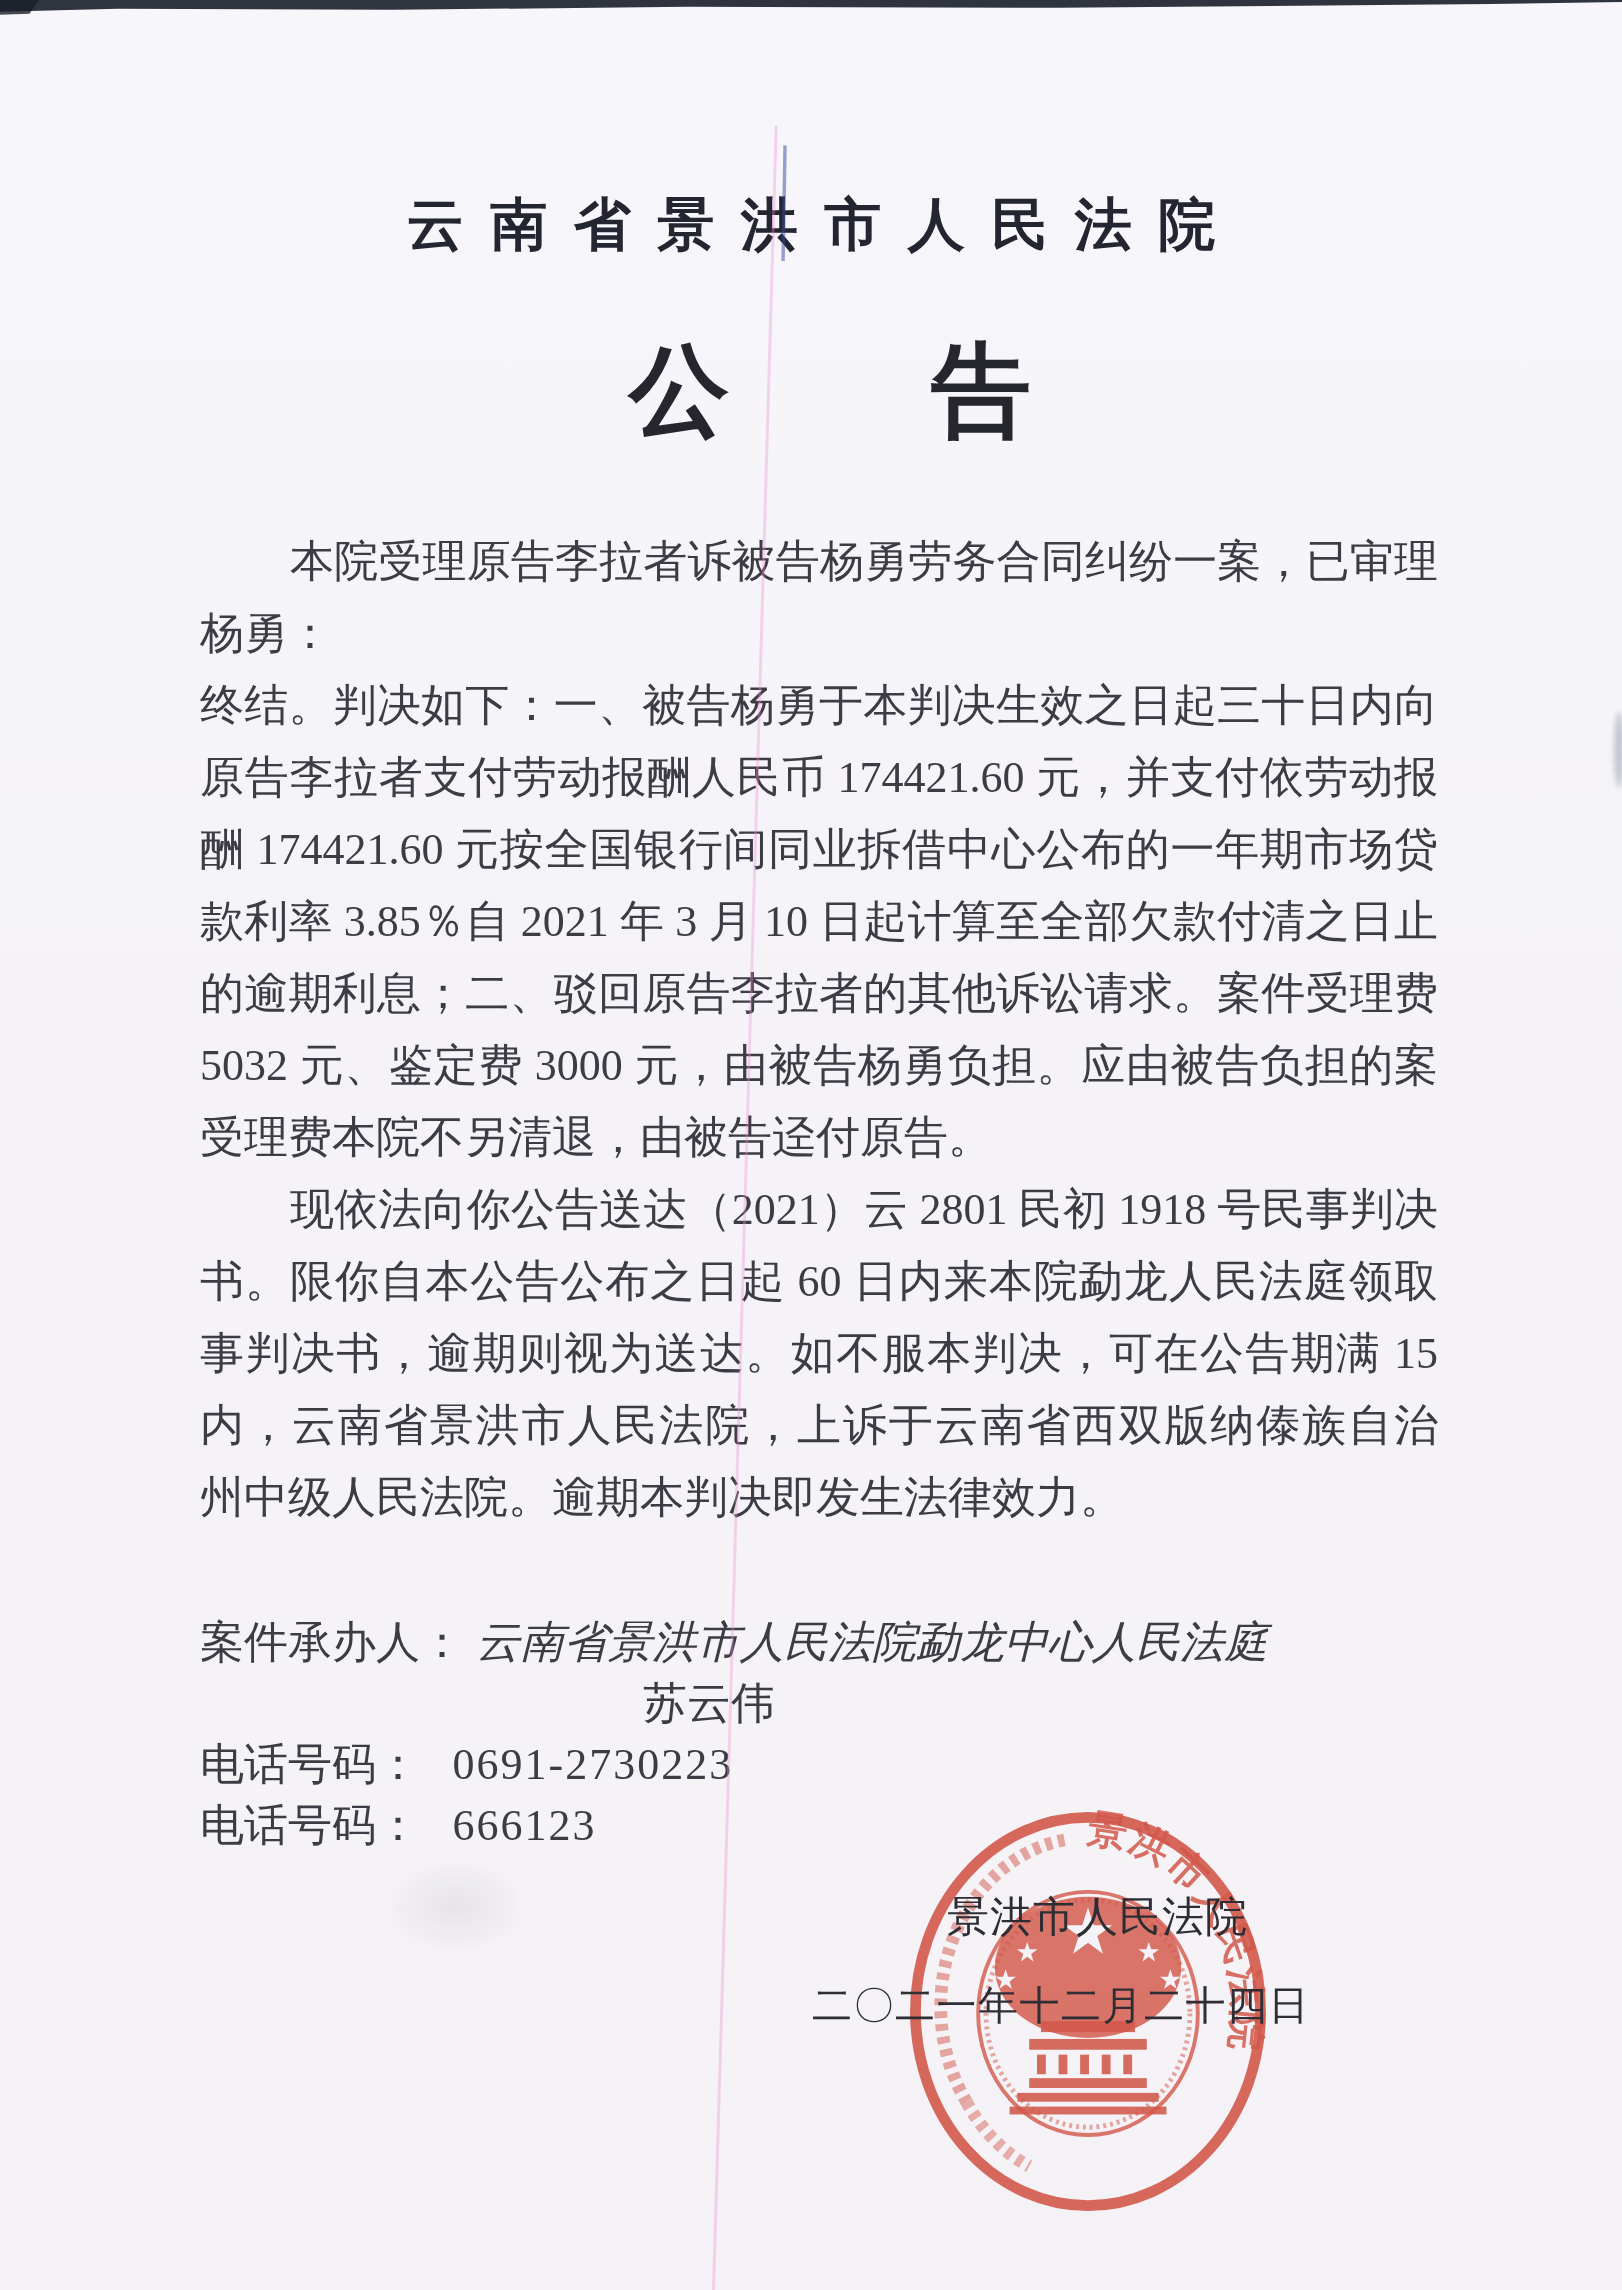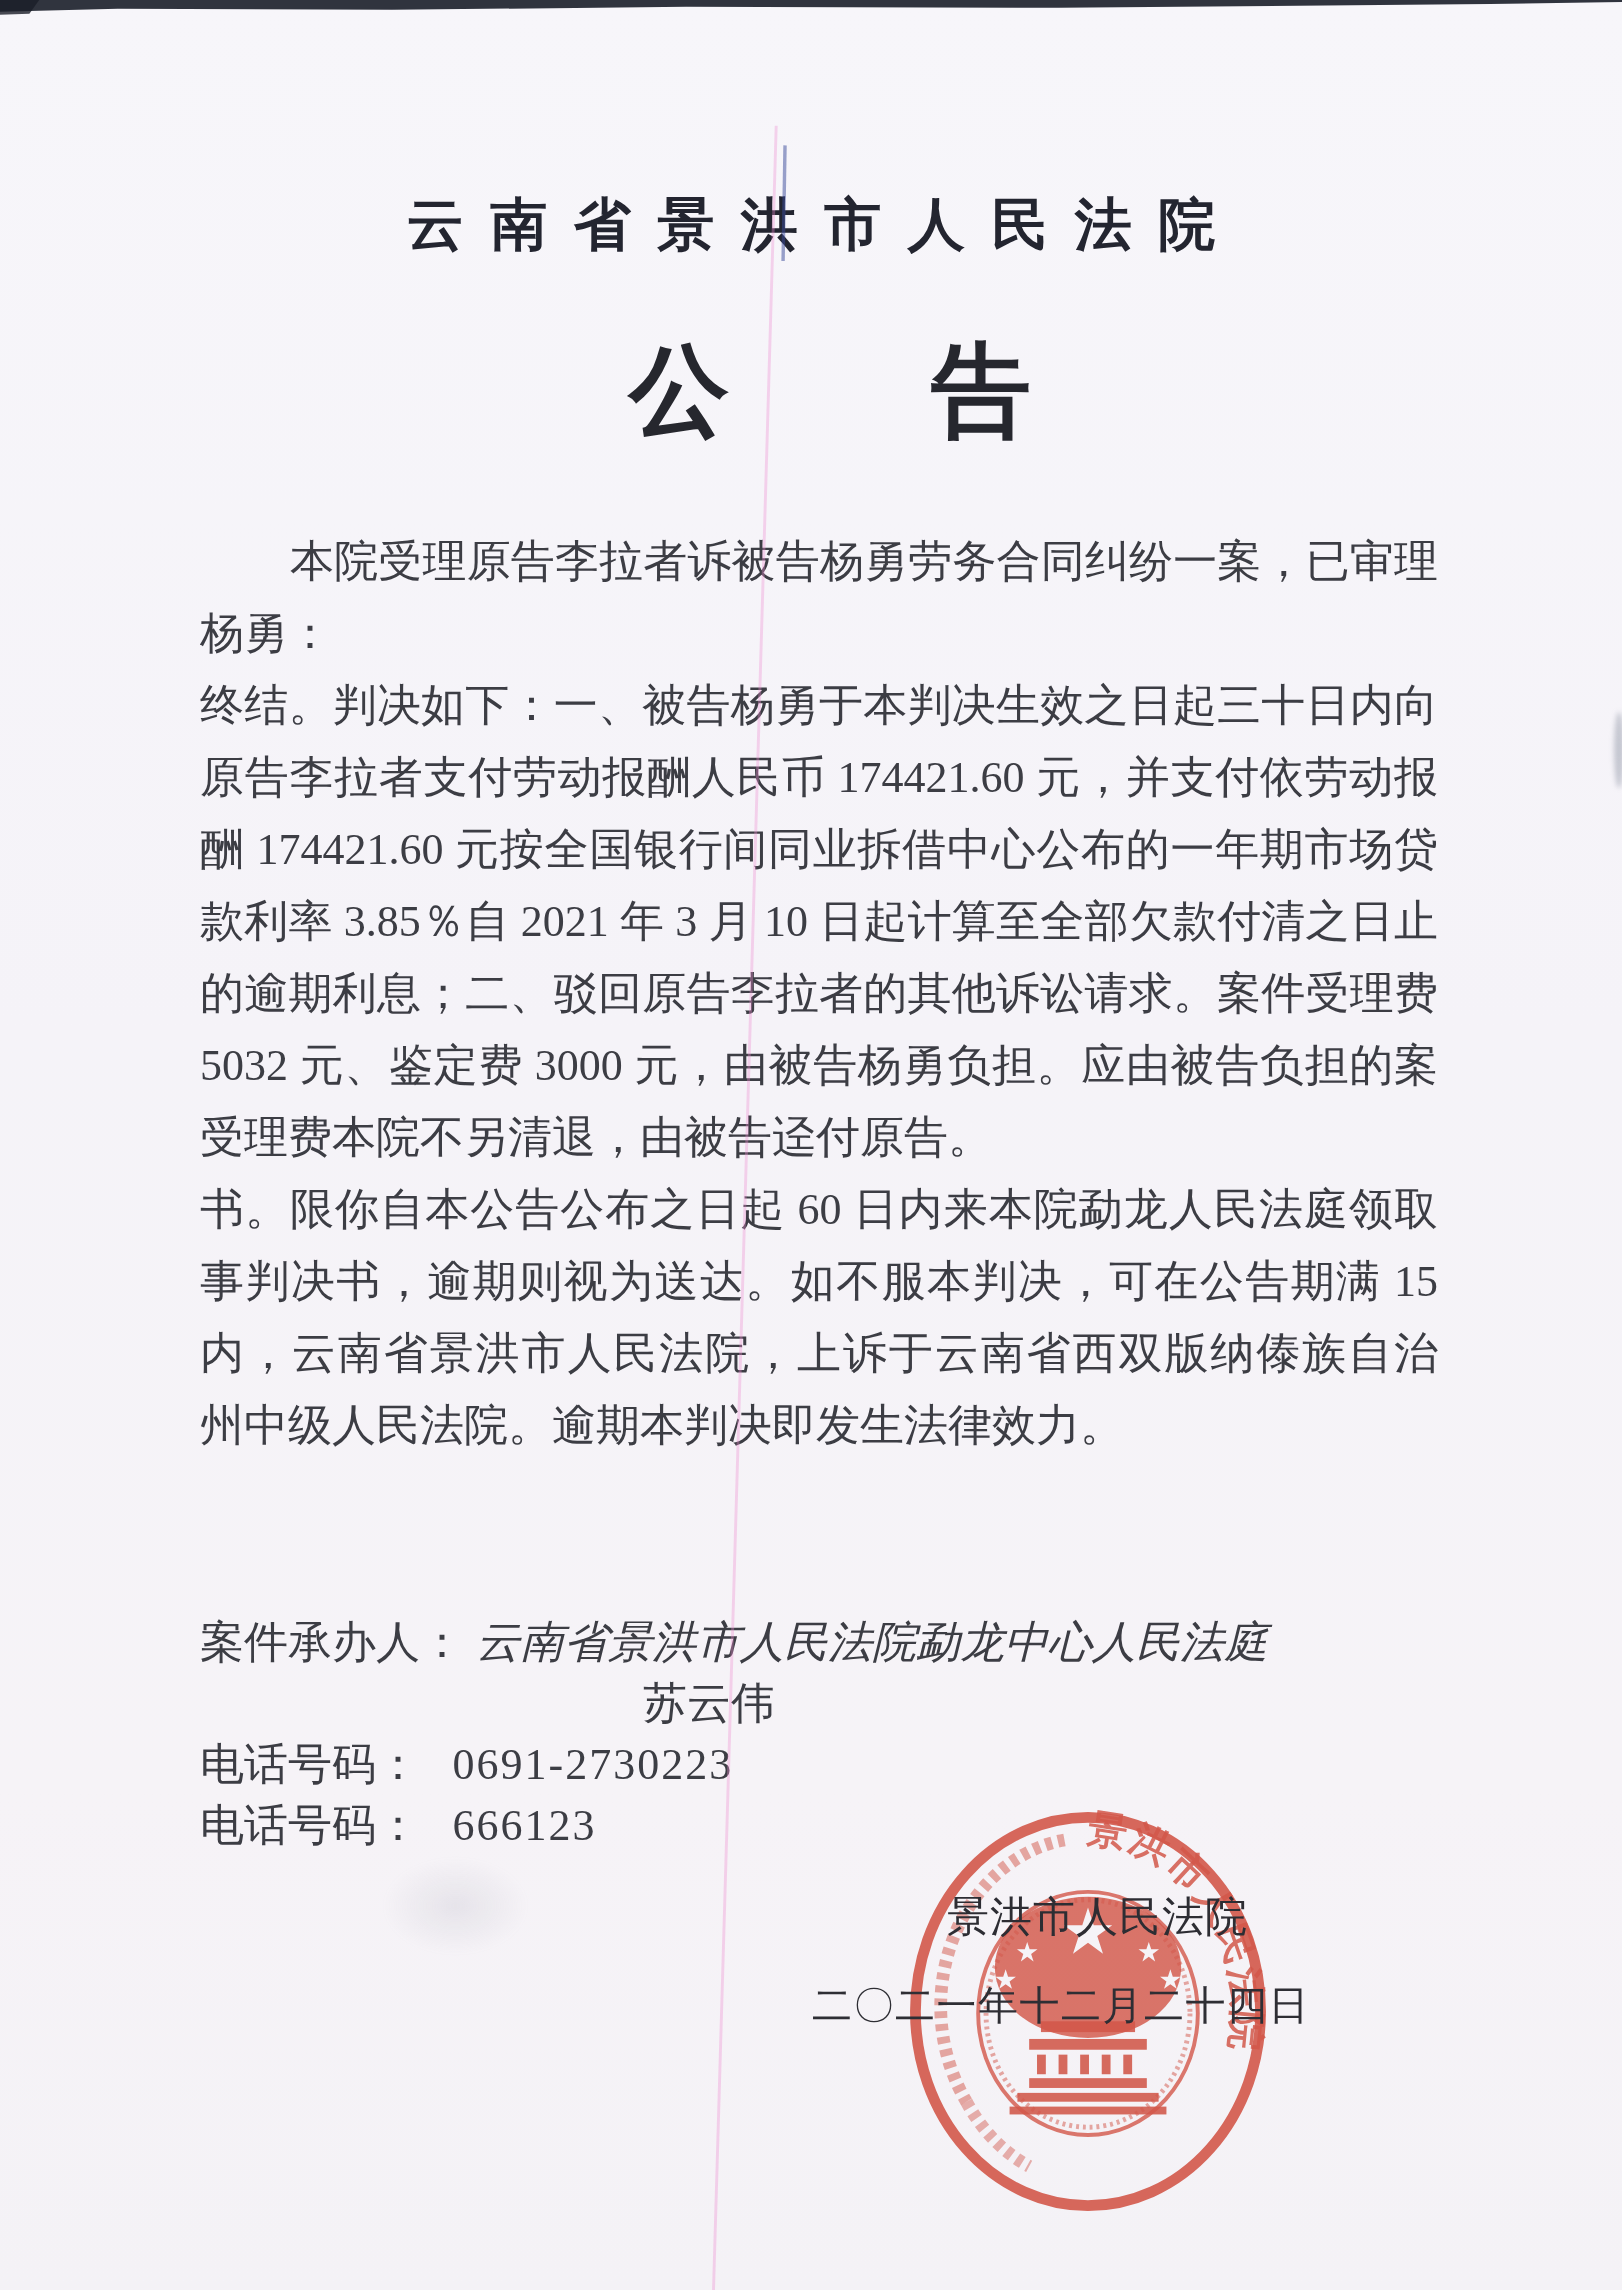--- a/index.html
+++ b/index.html
@@ -90,20 +90,21 @@
   <div class="body-text">
     <div class="line j indent">本院受理原告李拉者诉被告杨勇劳务合同纠纷一案，已审理</div>
     <div class="line">杨勇：</div>
     <div class="line j">终结。判决如下：一、被告杨勇于本判决生效之日起三十日内向</div>
     <div class="line j">原告李拉者支付劳动报酬人民币 174421.60 元，并支付依劳动报</div>
     <div class="line j">酬 174421.60 元按全国银行间同业拆借中心公布的一年期市场贷</div>
     <div class="line j">款利率 3.85％自 2021 年 3 月 10 日起计算至全部欠款付清之日止</div>
     <div class="line j">的逾期利息；二、驳回原告李拉者的其他诉讼请求。案件受理费</div>
     <div class="line j">5032 元、鉴定费 3000 元，由被告杨勇负担。应由被告负担的案件</div>
     <div class="line">受理费本院不另清退，由被告迳付原告。</div>
+    <div class="line j indent">现依法向你公告送达（2021）云 2801 民初 1918 号民事判决</div>
     <div class="line j">书。限你自本公告公布之日起 60 日内来本院勐龙人民法庭领取民</div>
     <div class="line j">事判决书，逾期则视为送达。如不服本判决，可在公告期满 15 日</div>
     <div class="line j">内，云南省景洪市人民法院，上诉于云南省西双版纳傣族自治</div>
     <div class="line">州中级人民法院。逾期本判决即发生法律效力。</div>
   </div>
 
   <div class="contact">
     <div class="row row-handler">
       <span class="label">案件承办人：</span>
       <span class="value">云南省景洪市人民法院勐龙中心人民法庭</span>

